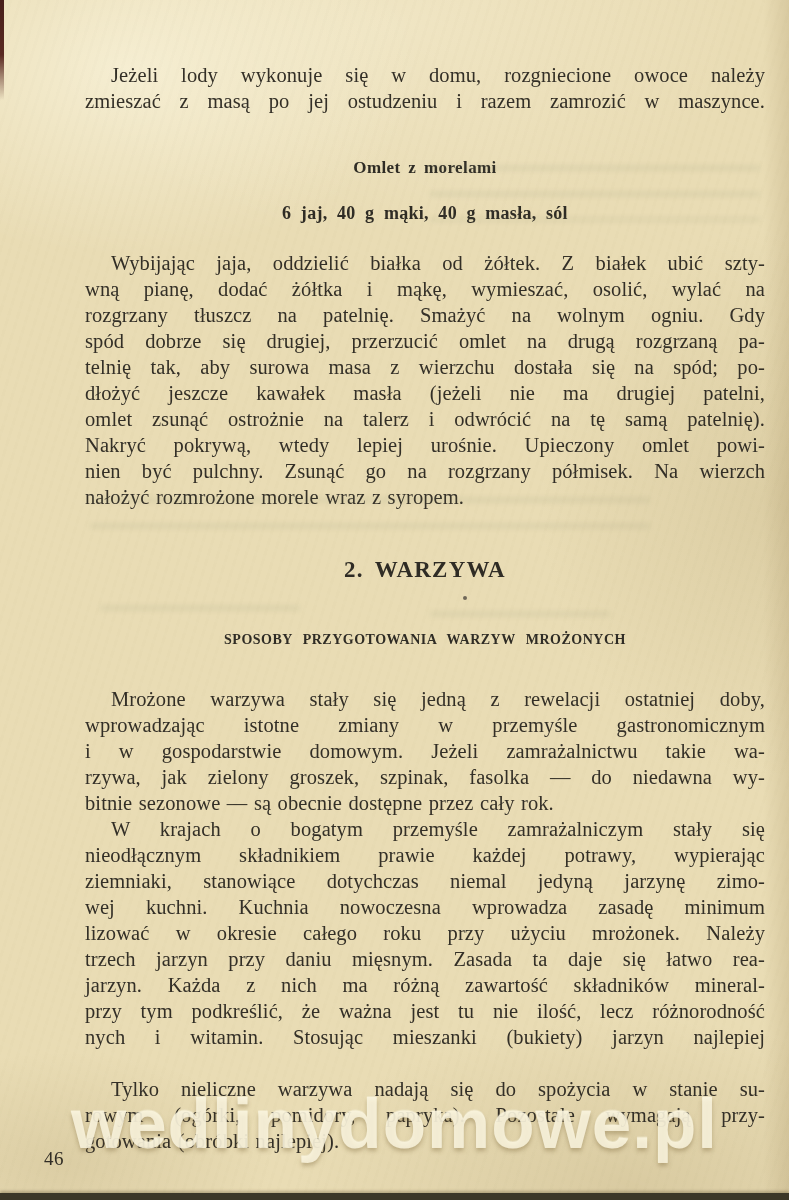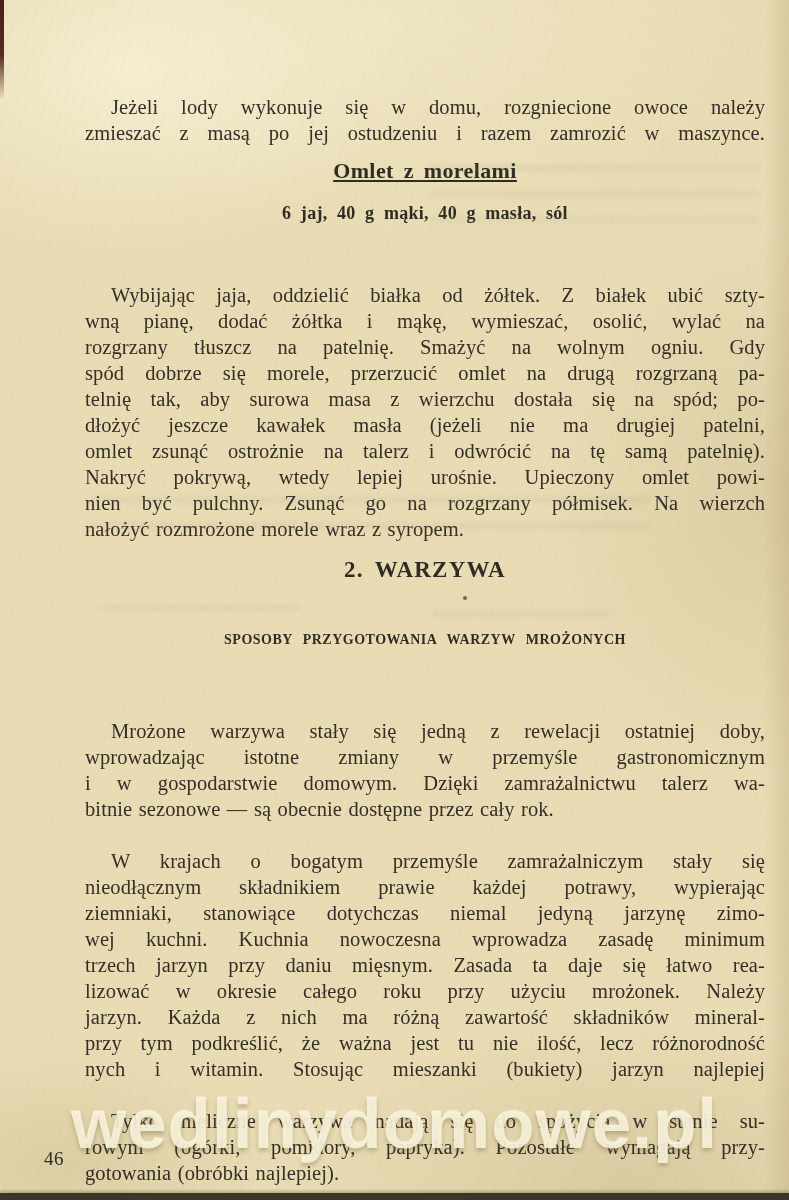--- a/index.html
+++ b/index.html
@@ -34,26 +34,26 @@
       repeating-linear-gradient(23deg, rgba(255,255,240,0.03) 0 4px, transparent 4px 11px);
   }
   .content{position:absolute;left:85px;width:680px;}
   .para{
     font-size:20.5px;line-height:26px;word-spacing:0.06em;letter-spacing:0.1px;
     text-align:justify;
   }
   .para .ln{text-align:justify;text-align-last:justify;white-space:nowrap;}
   .para .ln.last{text-align-last:auto;white-space:normal;}
   .para[data-lastfull="true"] .ln.last{text-align-last:justify;white-space:nowrap;}
-  .para[data-indent="true"] .ln.first{text-indent:26px;margin-top:32px;}
+  .para[data-indent="true"] .ln.first{text-indent:26px;}
   .heading{
     position:absolute;left:85px;width:680px;text-align:center;
     font-weight:bold;color:#2e2b24;
   }
-  .h-recipe{font-size:22px;letter-spacing:0.4px;word-spacing:0.18em;text-decoration:underline;}
+  .h-recipe{font-size:17px;letter-spacing:0.4px;word-spacing:0.18em;}
   .h-ingredients{font-size:18px;letter-spacing:0.3px;word-spacing:0.26em;}
   .h-section{font-size:23px;letter-spacing:1.2px;word-spacing:0.2em;}
   .h-sub{font-size:14px;letter-spacing:0.5px;word-spacing:0.45em;}
   .pageno{
     position:absolute;left:44px;top:1148px;font-size:19px;letter-spacing:0.5px;color:#2f2b24;text-align:right;
   }
   .watermark{
     position:absolute;left:40px;width:709px;top:1082px;height:84px;
     text-align:center;
     font-family:"Liberation Sans","DejaVu Sans",sans-serif;
@@ -107,47 +107,48 @@
     </div>
 
   <div class="heading h-recipe" style="top:158px;">Omlet z morelami</div>
 
   <div class="heading h-ingredients" style="top:203px;">6 jaj, 40 g mąki, 40 g masła, sól</div>
 
   <div class="content para" style="top:250px;" data-indent="true">
       <div class="ln first">Wybijając jaja, oddzielić białka od żółtek. Z białek ubić szty-</div>
       <div class="ln">wną pianę, dodać żółtka i mąkę, wymieszać, osolić, wylać na</div>
       <div class="ln">rozgrzany tłuszcz na patelnię. Smażyć na wolnym ogniu. Gdy</div>
-      <div class="ln">spód dobrze się morele, przerzucić omlet na drugą rozgrzaną pa-</div>
+      <div class="ln">spód dobrze się drugiej, przerzucić omlet na drugą rozgrzaną pa-</div>
       <div class="ln">telnię tak, aby surowa masa z wierzchu dostała się na spód; po-</div>
       <div class="ln">dłożyć jeszcze kawałek masła (jeżeli nie ma drugiej patelni,</div>
       <div class="ln">omlet zsunąć ostrożnie na talerz i odwrócić na tę samą patelnię).</div>
       <div class="ln">Nakryć pokrywą, wtedy lepiej urośnie. Upieczony omlet powi-</div>
       <div class="ln">nien być pulchny. Zsunąć go na rozgrzany półmisek. Na wierzch</div>
       <div class="ln last">nałożyć rozmrożone morele wraz z syropem.</div>
     </div>
 
   <div class="heading h-section" style="top:557px;">2. WARZYWA</div>
 
   <div class="heading h-sub" style="top:632px;">SPOSOBY PRZYGOTOWANIA WARZYW MROŻONYCH</div>
 
   <div class="content para" style="top:686px;" data-indent="true">
       <div class="ln first">Mrożone warzywa stały się jedną z rewelacji ostatniej doby,</div>
       <div class="ln">wprowadzając istotne zmiany w przemyśle gastronomicznym</div>
-      <div class="ln">i w gospodarstwie domowym. Dzięki zamrażalnictwu talerz wa-</div>
+      <div class="ln">i w gospodarstwie domowym. Jeżeli zamrażalnictwu takie wa-</div>
+      <div class="ln">rzywa, jak zielony groszek, szpinak, fasolka — do niedawna wy-</div>
       <div class="ln last">bitnie sezonowe — są obecnie dostępne przez cały rok.</div>
     </div>
 
   <div class="content para" style="top:816px;" data-indent="true">
       <div class="ln first">W krajach o bogatym przemyśle zamrażalniczym stały się</div>
       <div class="ln">nieodłącznym składnikiem prawie każdej potrawy, wypierając</div>
       <div class="ln">ziemniaki, stanowiące dotychczas niemal jedyną jarzynę zimo-</div>
       <div class="ln">wej kuchni. Kuchnia nowoczesna wprowadza zasadę minimum</div>
+      <div class="ln">lizować w okresie całego roku przy użyciu mrożonek. Należy</div>
       <div class="ln">trzech jarzyn przy daniu mięsnym. Zasada ta daje się łatwo rea-</div>
-      <div class="ln">lizować w okresie całego roku przy użyciu mrożonek. Należy</div>
       <div class="ln">jarzyn. Każda z nich ma różną zawartość składników mineral-</div>
       <div class="ln">przy tym podkreślić, że ważna jest tu nie ilość, lecz różnorodność</div>
       <div class="ln">nych i witamin. Stosując mieszanki (bukiety) jarzyn najlepiej</div>
     </div>
 
   <div class="content para" style="top:1076px;" data-indent="true">
       <div class="ln first">Tylko nieliczne warzywa nadają się do spożycia w stanie su-</div>
       <div class="ln">rowym (ogórki, pomidory, papryka). Pozostałe wymagają przy-</div>
       <div class="ln last">gotowania (obróbki najlepiej).</div>
     </div>

